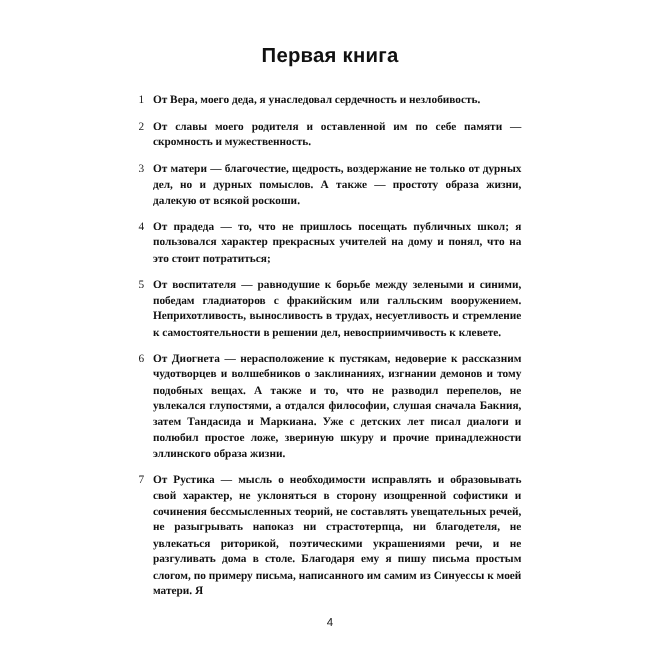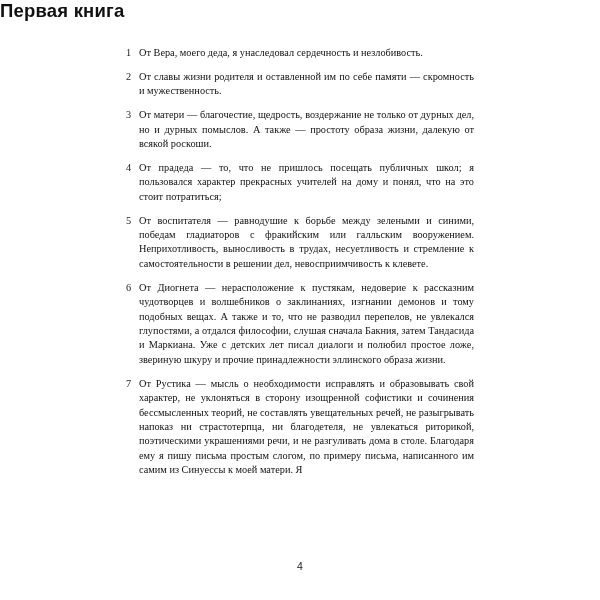--- a/index.html
+++ b/index.html
@@ -15,26 +15,28 @@
     overflow: hidden;
   }
   .page {
     position: relative;
     width: 600px;
     height: 600px;
     box-sizing: border-box;
     padding: 0;
   }
   .page-title {
+    text-align: center;
     font-family: "Liberation Sans", sans-serif;
     font-weight: bold;
     font-size: 18.5px;
     letter-spacing: 0.2px;
     color: #111111;
     margin: 0;
+    padding-top: 39px;
   }
   .body-block {
     margin: 0 auto;
     padding-top: 24px;
     width: 348px;
   }
   .para {
     display: flex;
     align-items: flex-start;
     margin-bottom: 9.5px;
@@ -48,20 +50,21 @@
     color: #1a1a1a;
   }
   .para-text {
     flex: 1 1 auto;
     font-size: 10.3px;
     line-height: 14.4px;
     text-align: justify;
     text-justify: inter-word;
     hyphens: manual;
     color: #111111;
+    font-weight: bold;
   }
   .page-number {
     position: absolute;
     left: 0;
     right: 0;
     bottom: 28px;
     text-align: center;
     font-family: "Liberation Sans", sans-serif;
     font-size: 10.5px;
     color: #1a1a1a;
@@ -76,21 +79,21 @@
 
   <div class="body-block">
 
     <div class="para">
       <div class="para-num">1</div>
       <div class="para-text">От Вера, моего деда, я унаследовал сердечность и незлобивость.</div>
     </div>
 
     <div class="para">
       <div class="para-num">2</div>
-      <div class="para-text">От славы жизни родителя и оставленной им по себе памяти — скромность и мужественность.</div>
+      <div class="para-text">От славы моего родителя и оставленной им по себе памяти — скромность и мужественность.</div>
     </div>
 
     <div class="para">
       <div class="para-num">3</div>
       <div class="para-text">От матери — благочестие, щедрость, воздержание не только от дурных дел, но и дурных помыслов. А также — простоту образа жизни, далекую от всякой роскоши.</div>
     </div>
 
     <div class="para">
       <div class="para-num">4</div>
       <div class="para-text">От прадеда — то, что не пришлось посещать публичных школ; я пользовался характер прекрасных учителей на дому и понял, что на это стоит потратиться;</div>

